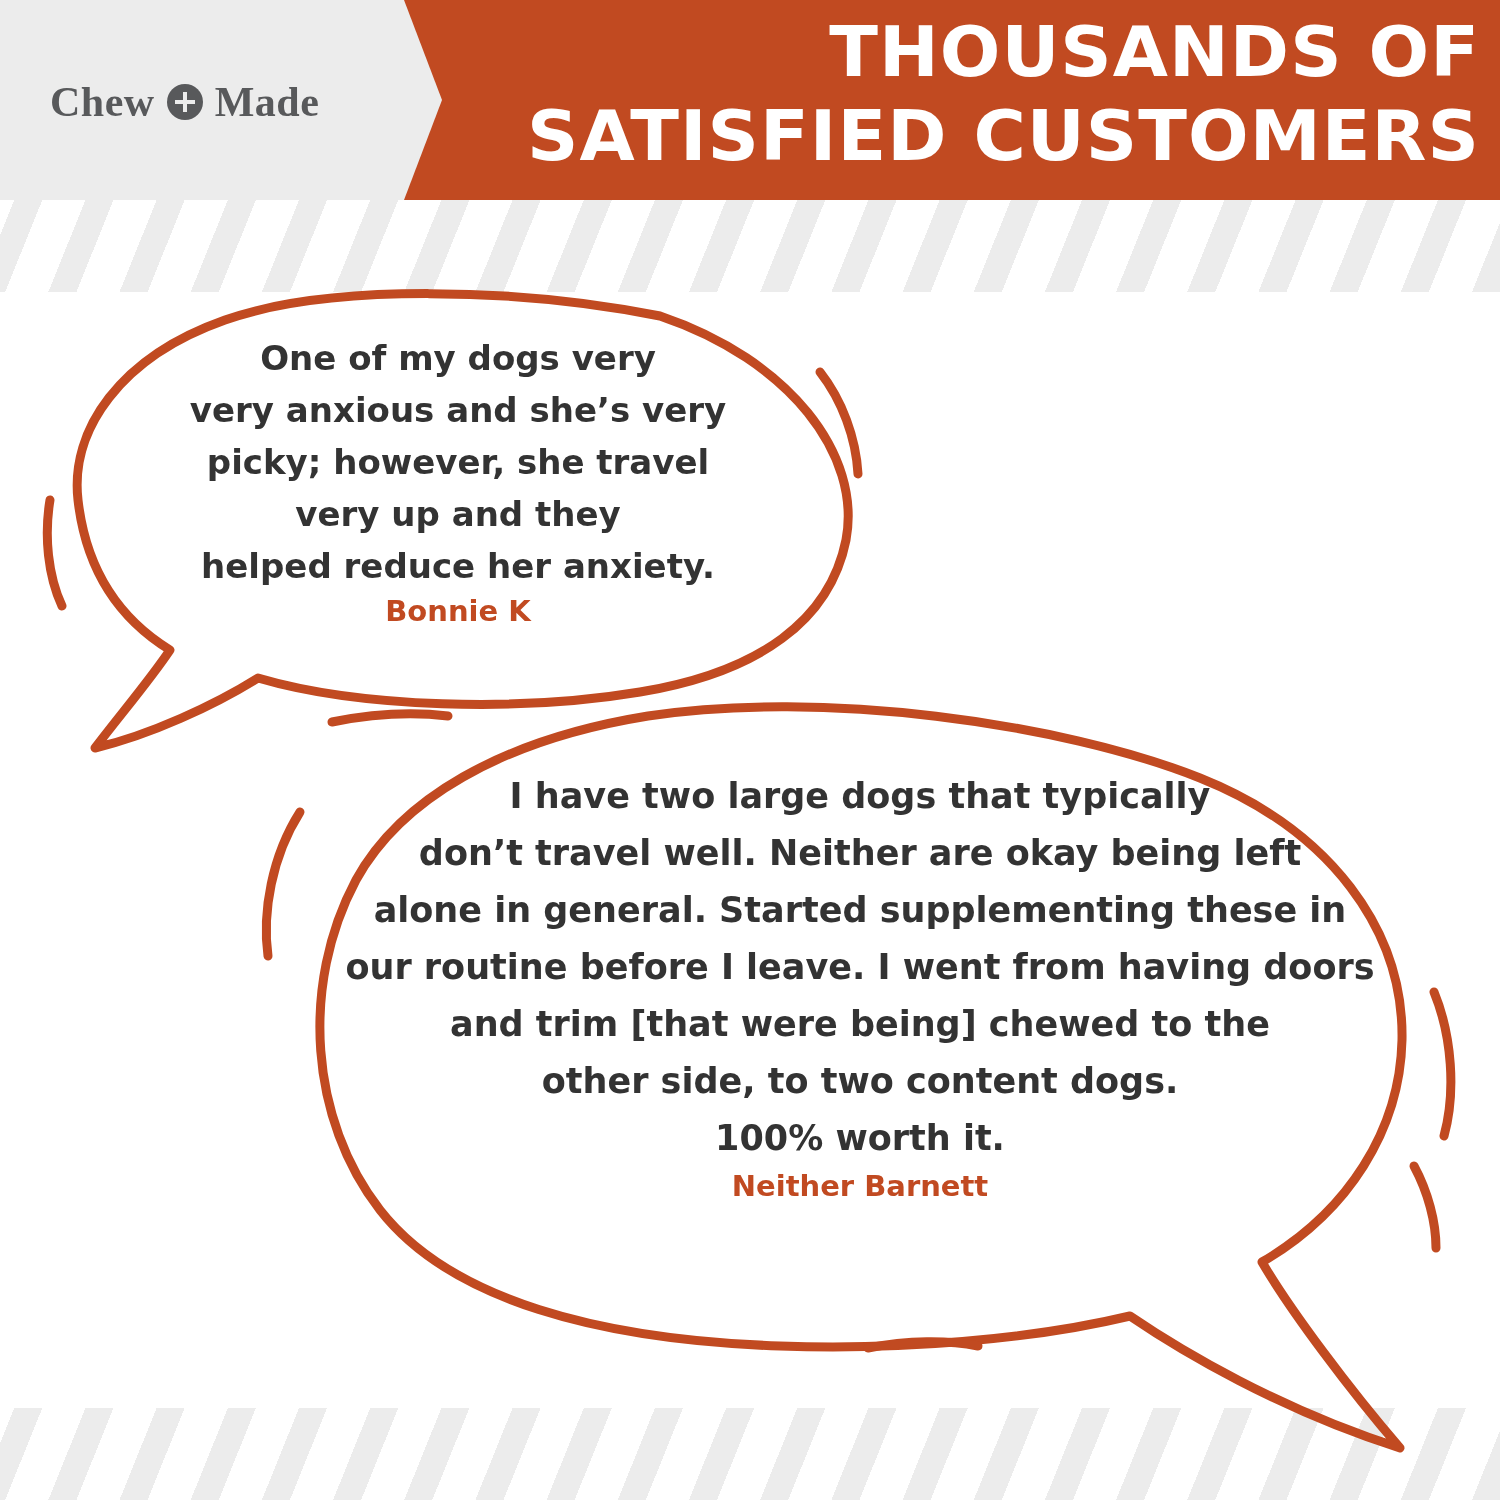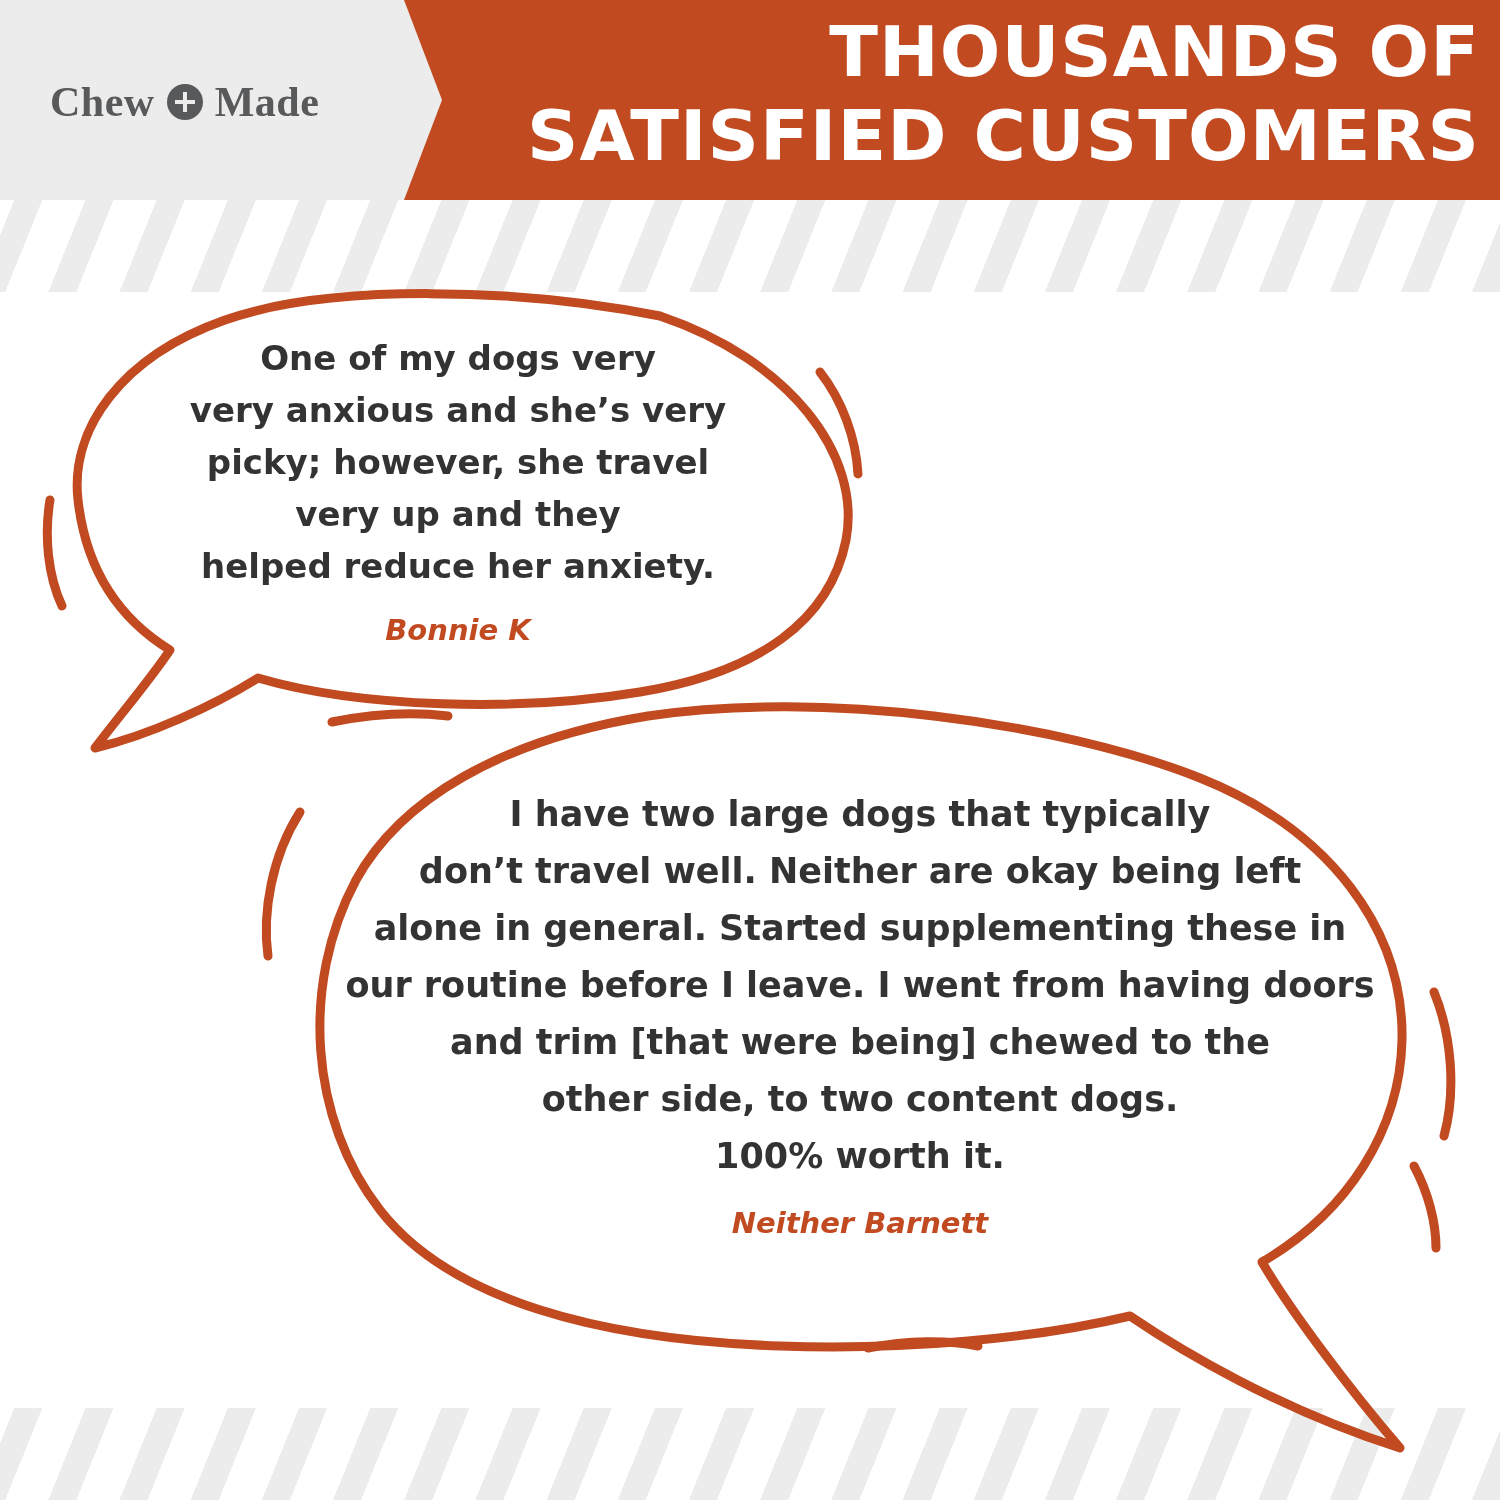--- a/index.html
+++ b/index.html
@@ -163,33 +163,32 @@
     text-align: center;
   }
   .quote-1 {
     top: 332px;
     left: 108px;
     width: 700px;
     font-size: 34px;
     line-height: 52px;
   }
   .quote-2 {
-    top: 786px;
+    top: 768px;
     left: 330px;
     width: 1060px;
     font-size: 35px;
     line-height: 57px;
   }
   .quote-text .line { display: block; }
   .author {
-    margin-top: 20px;
+    margin-top: 1px;
     color: #c14a21;
     font-family: "DejaVu Sans", sans-serif;
     font-weight: bold;
-    font-style: italic;
     font-size: 29px;
     line-height: 36px;
   }
 </style>
 </head>
 <body>
 
 <div class="page">
 
   <div class="header">

